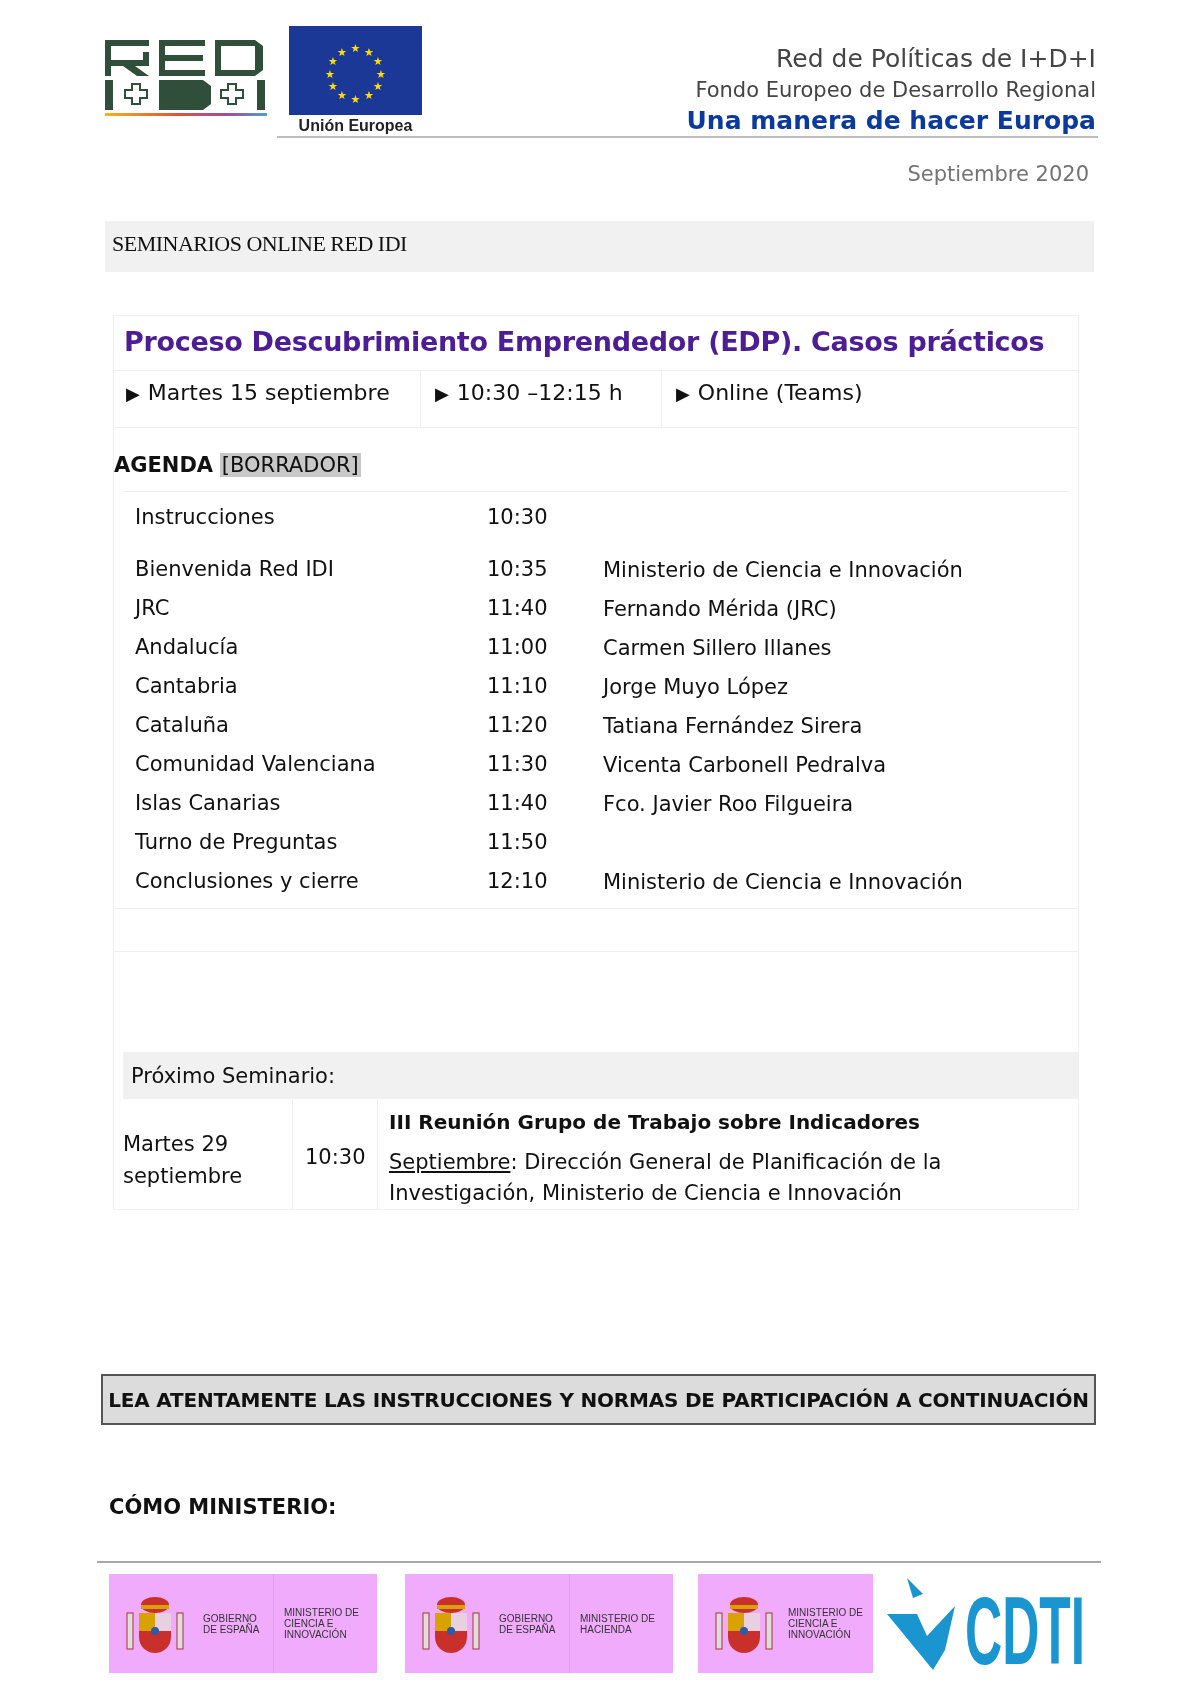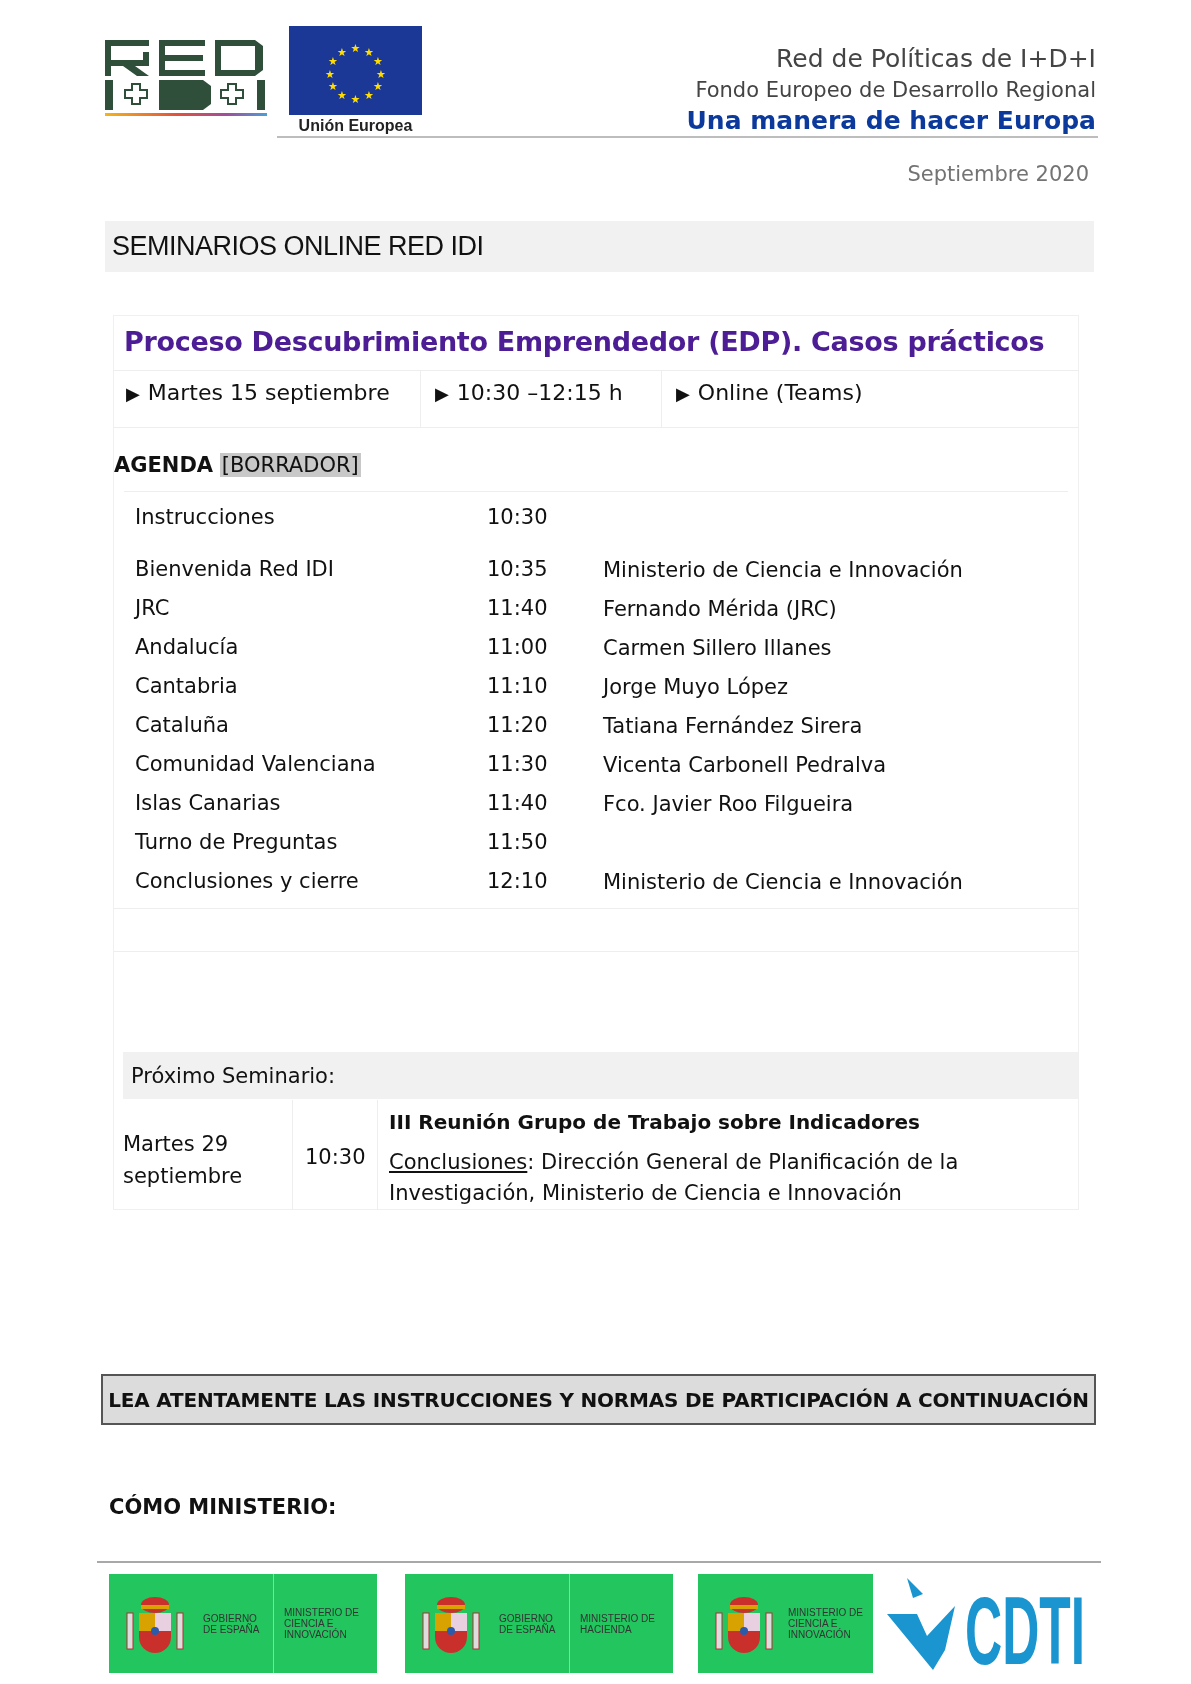--- a/index.html
+++ b/index.html
@@ -13,21 +13,21 @@
   .eu-caption { left: 289px; top: 117px; width: 133px; text-align: center; font-family: "Liberation Sans", sans-serif; font-weight: bold; font-size: 16px; color: #222; }
   .hdr-rule { left: 277px; top: 136px; width: 821px; height: 2px; background: #bdbdbd; }
   .hdr-right { right: 95px; text-align: right; font-family: "DejaVu Sans", sans-serif; color: #444; }
   .hdr-l1 { top: 44px; font-size: 25px; }
   .hdr-l2 { top: 78px; font-size: 21px; }
   .hdr-l3 { top: 106px; font-size: 25px; font-weight: bold; color: #0b3a9c; }
 
   .doc-date { right: 102px; top: 162px; font-size: 21px; color: #737373; }
 
   .section-bar { left: 105px; top: 221px; width: 989px; height: 51px; background: #f1f1f1; }
-  .section-title { left: 112px; top: 231px; font-size: 27px; color: #111; font-family: Liberation Sans, sans-serif; letter-spacing: -0.5px; }
+  .section-title { left: 112px; top: 231px; font-size: 22px; color: #111; font-family: Liberation Serif, serif; letter-spacing: -0.5px; }
 
   
   .evt-box { left: 113px; top: 315px; width: 966px; height: 895px; border: 1px solid #f0f0f0; }
   .hline { position: absolute; height: 1px; background: #eeeeee; }
   .vline { position: absolute; width: 1px; background: #eeeeee; }
 
   .evt-title { left: 124px; top: 326px; font-size: 27px; font-weight: bold; color: #4c1d95; letter-spacing: -0.3px; }
   .meta-cell { top: 380px; font-size: 22px; color: #111; }
   .tri { font-size: 18px; margin-right: 8px; }
 
@@ -45,21 +45,21 @@
   .next-date { left: 123px; top: 1128px; font-size: 21px; line-height: 32px; width: 160px; }
   .next-time { left: 305px; top: 1145px; font-size: 21px; }
   .next-topic { left: 389px; top: 1110px; font-size: 20px; font-weight: bold; }
   .next-desc { left: 389px; top: 1147px; width: 680px; font-size: 21px; line-height: 31px; }
   .next-desc u { text-decoration: underline; }
 
   .warn-box { left: 101px; top: 1374px; width: 995px; height: 51px; background: #dcdcdc; border: 2px solid #555; display: flex; align-items: center; justify-content: center; font-size: 20px; font-weight: bold; letter-spacing: -0.2px; color: #111; }
   .how-title { left: 109px; top: 1495px; font-size: 21px; font-weight: bold; color: #111; }
 
   .foot-rule { left: 97px; top: 1561px; width: 1004px; height: 2px; background: #a8a8a8; }
-  .gov-logo { top: 1574px; height: 99px; background: #22c55e; display: flex; align-items: center; }
+  .gov-logo { top: 1574px; height: 99px; background: #f0abfc; display: flex; align-items: center; }
   .gov-logo .shield { width: 64px; height: 66px; margin-left: 14px; }
   .gov-logo .txt { font-family: "Liberation Sans", sans-serif; font-size: 10px; line-height: 11px; color: #333; text-transform: uppercase; }
   .gov-logo .sep { width: 1px; height: 99px; background: #e9c21a; margin: 0 10px; }
   .cdti { left: 887px; top: 1578px; width: 200px; height: 92px; }
 </style>
 </head>
 <body>
 
 <svg class="abs logo-redidi" viewBox="0 0 162 76">
   <g fill="#2f4f3a">
@@ -199,21 +199,21 @@
   <span class="c2">12:10</span>
   <span class="c3">Ministerio de Ciencia e Innovación</span>
 </div>
 
 <div class="abs next-bar"></div>
 <div class="abs next-title">Próximo Seminario:</div>
 <div class="abs next-date">Martes 29 septiembre</div>
 <div class="abs next-time">10:30</div>
 <div class="abs next-topic">III Reunión Grupo de Trabajo sobre Indicadores</div>
 <div class="abs next-desc">
-  <u>Conclusiones</u><span>: Dirección General de Planificación de la Investigación, Ministerio de Ciencia e Innovación</span>
+  <u>Septiembre</u><span>: Dirección General de Planificación de la Investigación, Ministerio de Ciencia e Innovación</span>
 </div>
 
 <div class="abs warn-box">LEA ATENTAMENTE LAS INSTRUCCIONES Y NORMAS DE PARTICIPACIÓN A CONTINUACIÓN</div>
 
 <div class="abs how-title">CÓMO MINISTERIO:</div>
 
 <div class="abs foot-rule"></div>
 
 <div class="abs gov-logo" style="left:109px;width:268px;">
   <svg class="shield" viewBox="0 0 64 66">

